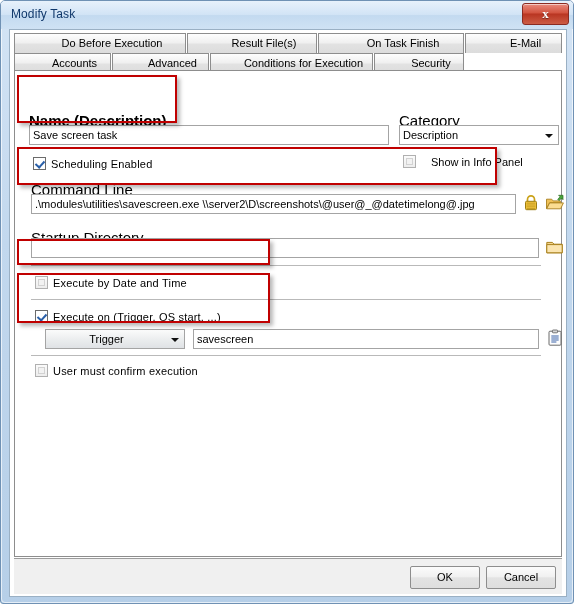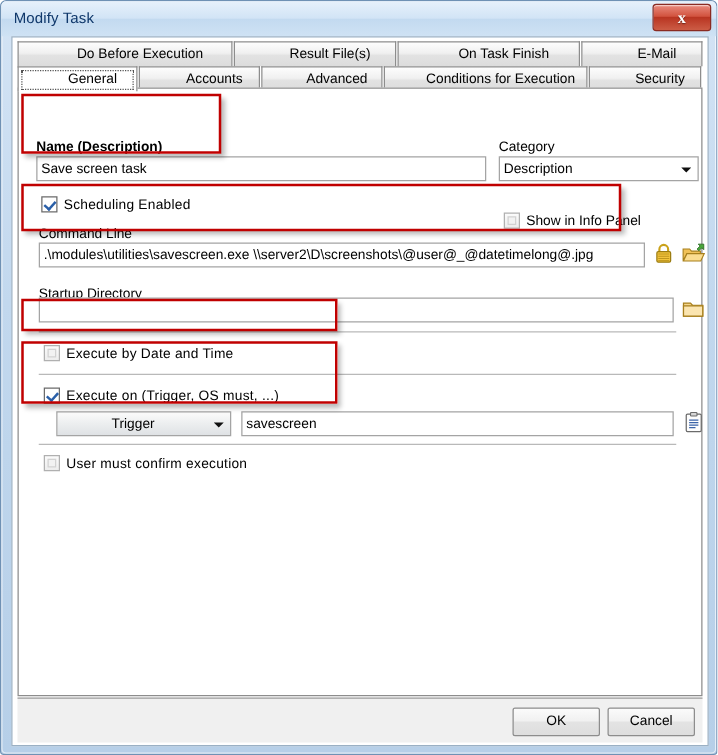--- a/index.html
+++ b/index.html
@@ -144,21 +144,21 @@
     width: 548px;
     height: 487px;
     background: #ffffff;
     border: 1px solid #8d8d8d;
     box-sizing: border-box;
   }
 
   
   .lbl {
     position: absolute;
-    font-size: 11px;
+    font-size: 15px;
     color: #000;
     white-space: nowrap;
   }
   .lbl-bold {
     font-weight: bold;
   }
   .textbox {
     position: absolute;
     box-sizing: border-box;
     border: 1px solid #a4a4a4;
@@ -326,24 +326,20 @@
           <span>Result File(s)</span>
         </div>
         <div class="tab" style="width:146px">
           <span>On Task Finish</span>
         </div>
         <div class="tab" style="width:97px">
           <span>E-Mail</span>
         </div>
       </div>
       <div class="tabrow row-bottom">
-        <div class="tab selected" style="width:96px">
-          <span class="tab-focus"></span>
-          <span>General</span>
-        </div>
         <div class="tab" style="width:97px">
           <span>Accounts</span>
         </div>
         <div class="tab" style="width:97px">
           <span>Advanced</span>
         </div>
         <div class="tab" style="width:163px">
           <span>Conditions for Execution</span>
         </div>
         <div class="tab" style="width:90px">
@@ -361,21 +357,21 @@
       <div class="combo" style="left:384px; top:54px; width:160px;">
         <span>Description</span>
         <span class="combo-arrow"></span>
       </div>
 
       <div class="checkbox-wrap" style="left:18px; top:86px;">
         <span class="cbx checked"></span>
         <span class="cb-label bold">Scheduling Enabled</span>
       </div>
 
-      <div class="checkbox-wrap" style="left:388px; top:99px;">
+      <div class="checkbox-wrap" style="left:388px; top:84px;gap:10px;">
         <span class="cbx dim"></span>
         <span class="cb-label">Show in Info Panel</span>
       </div>
 
       <div class="lbl" style="left:16px; top:110px;">Command Line</div>
       <div class="textbox" style="left:16px; top:123px; width:485px;" title="">.\modules\utilities\savescreen.exe \\server2\D\screenshots\@user@_@datetimelong@.jpg</div>
 
       <div class="icon-btn" style="left:506px; top:123px;">
         <svg width="20" height="18" viewBox="0 0 20 18">
           <path d="M6.5 7.5 V5.4 a3.5 3.5 0 0 1 7 0 V7.5" fill="none" stroke="#caa21a" stroke-width="1.7"></path>
@@ -405,21 +401,21 @@
 
       <div class="checkbox-wrap" style="left:20px; top:205px;text-align:right;">
         <span class="cbx dim"></span>
         <span class="cb-label bold">Execute by Date and Time</span>
       </div>
 
       <hr class="sep" style="left:16px; top:228px; width:510px;">
 
       <div class="checkbox-wrap" style="left:20px; top:239px;">
         <span class="cbx checked"></span>
-        <span class="cb-label bold">Execute on (Trigger, OS must, ...)</span>
+        <span class="cb-label bold">Execute on (Trigger, OS start, ...)</span>
       </div>
 
       <div class="combo gray" style="left:30px; top:258px; width:140px;">
         <span>Trigger</span>
         <span class="combo-arrow"></span>
       </div>
 
       <div class="textbox" style="left:178px; top:258px; width:346px;" placeholder="">savescreen</div>
 
       <div class="icon-btn" style="left:530px; top:258px;">

